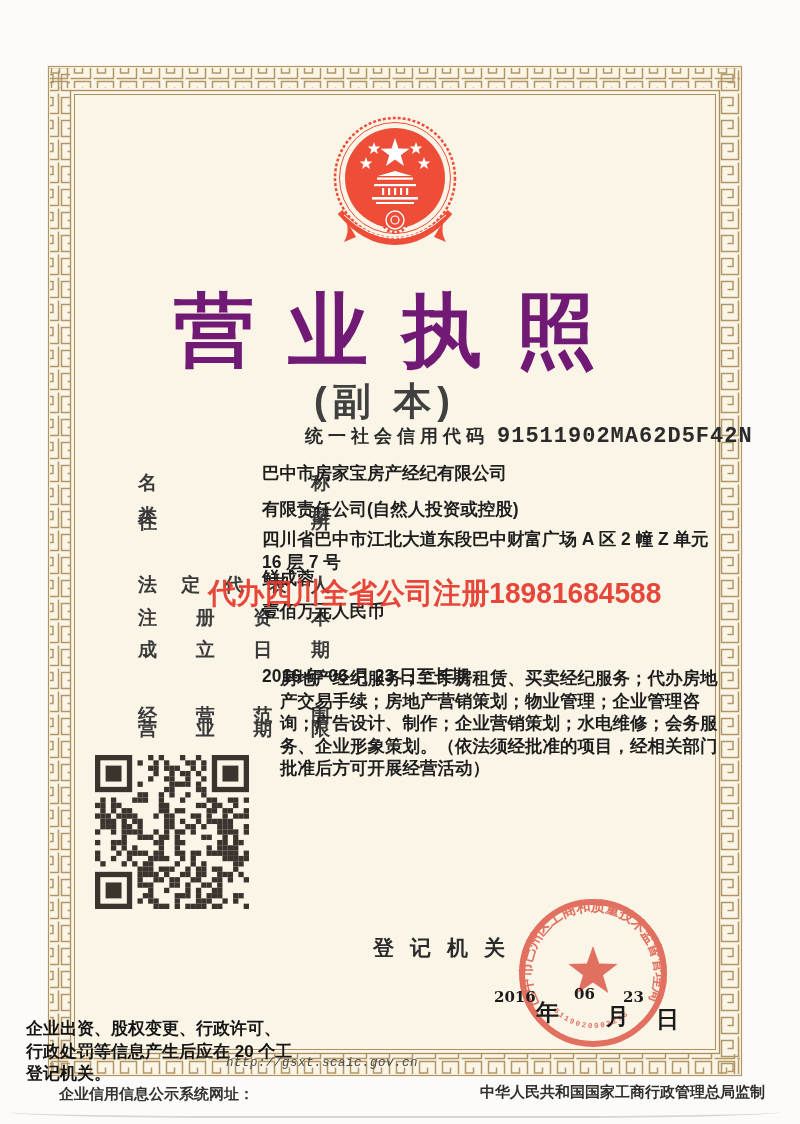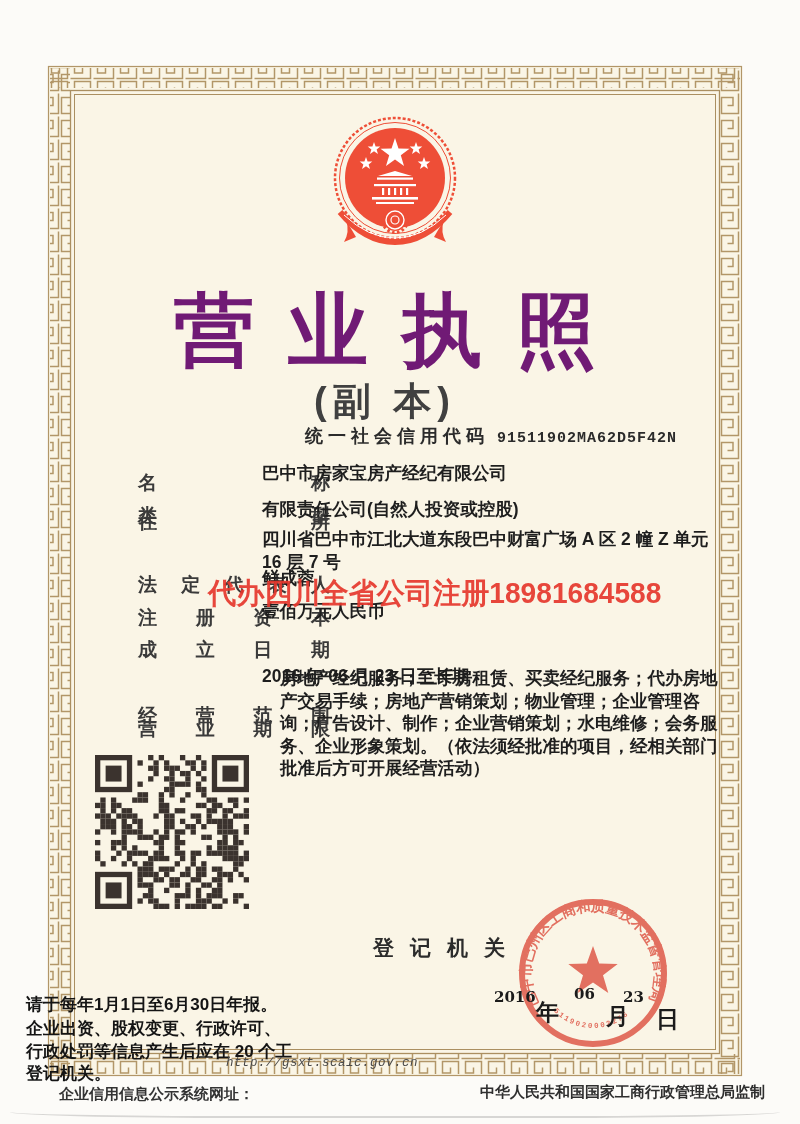--- a/index.html
+++ b/index.html
@@ -6,21 +6,21 @@
   .scan{position:relative;width:800px;height:1124px;background:#fcfbf8;overflow:hidden;
         font-family:"Liberation Sans",sans-serif;color:#222;}
   .abs{position:absolute;}
   
   .doc-title{left:38px;top:278px;width:694px;text-align:center;font-size:80px;font-weight:900;
              color:#701a75;letter-spacing:34px;text-indent:34px;white-space:nowrap;}
   .doc-subtitle{left:38px;top:376px;width:694px;text-align:center;font-size:38px;font-weight:700;
                 color:#404040;letter-spacing:6px;}
   .credit-line{left:305px;top:424px;display:flex;align-items:baseline;gap:8px;}
   .credit-label{font-size:18px;font-weight:700;letter-spacing:5px;color:#2b2b2b;}
-  .credit-code{font-size:15px;font-weight:600;font-family:"Liberation Mono",monospace;color:#2b2b2b;letter-spacing:1px;}
+  .credit-code{font-size:22px;font-weight:600;font-family:"Liberation Mono",monospace;color:#2b2b2b;letter-spacing:1px;}
   
   .f-label{position:absolute;left:138px;width:192px;font-size:19px;font-weight:700;color:#3a3a3a;
            text-align:justify;text-align-last:justify;}
   .f-value{position:absolute;left:262px;width:452px;font-size:17.5px;font-weight:700;color:#1e1e1e;
            line-height:22.5px;}
   .watermark{left:208px;top:574px;font-size:29px;font-weight:700;color:#e6382d;white-space:nowrap;
              transform:scaleX(.97);transform-origin:left;opacity:.92;}
   .reg-label{left:373px;top:934px;font-size:21px;font-weight:700;letter-spacing:16px;color:#2b2b2b;white-space:nowrap;}
   .date-num{position:absolute;font-family:"DejaVu Serif",serif;font-weight:700;font-size:15px;color:#1b1b1b;}
   .date-unit{position:absolute;font-size:23px;font-weight:700;color:#1b1b1b;}
@@ -444,21 +444,20 @@
     </text>
   </svg>
 
   <span class="date-num" style="left:494px;top:988px;">2016</span>
   <span class="date-num" style="left:574px;top:985px;">06</span>
   <span class="date-num" style="left:623px;top:988px;">23</span>
   <span class="date-unit" style="left:536px;top:997px;">年</span>
   <span class="date-unit" style="left:606px;top:1001px;">月</span>
   <span class="date-unit" style="left:656px;top:1004px;">日</span>
 
-  <div class="notice-line" style="top:993px;">请于每年1月1日至6月30日年报。</div>
   <div class="notice-line" style="top:1017px;">企业出资、股权变更、行政许可、</div>
   <div class="notice-line" style="top:1040px;">行政处罚等信息产生后应在 20 个工</div>
   <div class="notice-line" style="top:1062px;">登记机关。</div>
 
   <div class="abs gov-url">http://gsxt.scaic.gov.cn</div>
 
   <div class="abs footer-right">中华人民共和国国家工商行政管理总局监制</div>
   <div class="abs footer-left">企业信用信息公示系统网址：</div>
 
   <div class="abs scan-edge"></div>

